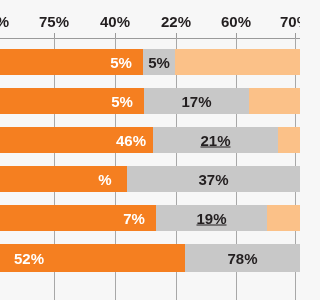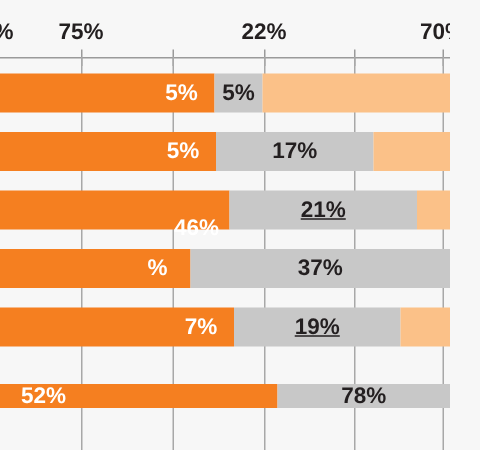--- a/index.html
+++ b/index.html
@@ -41,21 +41,23 @@
   .lbl-mid{color:#231f20;}
 </style>
 </head>
 <body>
 
 <div id="chart">
 
   <div class="axis-labels">
       <div class="axis-label" style="left: -6px;">20%</div>
       <div class="axis-label" style="left: 54px;">75%</div>
+      <div class="axis-label" style="left: 115px;">40%</div>
       <div class="axis-label" style="left: 176px;">22%</div>
+      <div class="axis-label" style="left: 236px;">60%</div>
       <div class="axis-label" style="left: 295px;">70%</div>
     </div>
   <div class="axis-line"></div>
   <div id="ticks">
       <div class="tick" style="left: 54px;"></div>
       <div class="tick" style="left: 115px;"></div>
       <div class="tick" style="left: 176px;"></div>
       <div class="tick" style="left: 236px;"></div>
       <div class="tick" style="left: 295px;"></div>
     </div>
@@ -76,39 +78,39 @@
       </div>
       <div class="bar-row" style="top: 88px; height: 26px;">
         <div class="seg seg-main" style="left: -127px; width: 271px;"></div>
         <div class="seg-label lbl-main" style="left: 122px;">5%</div>
         <div class="seg seg-mid" style="left: 144px; width: 105px;"></div>
         <div class="seg-label lbl-mid" style="left: 196.5px; text-align: center;">17%</div>
         <div class="seg seg-tail" style="left: 249px; width: 51px;"></div>
       </div>
       <div class="bar-row" style="top: 127px; height: 26px;">
         <div class="seg seg-main" style="left: -127px; width: 280px;"></div>
-        <div class="seg-label lbl-main" style="left: 131px; margin-top: 12px;">46%</div>
+        <div class="seg-label lbl-main" style="left: 131px;">46%</div>
         <div class="seg seg-mid" style="left: 153px; width: 125px;"></div>
         <div class="seg-label lbl-mid" style="left: 215.5px; text-decoration: underline;">21%</div>
         <div class="seg seg-tail" style="left: 278px; width: 22px;"></div>
       </div>
       <div class="bar-row" style="top: 166px; height: 26px;">
         <div class="seg seg-main" style="left: -127px; width: 254px;"></div>
         <div class="seg-label lbl-main" style="left: 105px;">%</div>
         <div class="seg seg-mid" style="left: 127px; width: 173px;"></div>
         <div class="seg-label lbl-mid" style="left: 213.5px;">37%</div>
       </div>
       <div class="bar-row" style="top: 205px; height: 26px;">
         <div class="seg seg-main" style="left: -127px; width: 283px;"></div>
         <div class="seg-label lbl-main" style="left: 134px;">7%</div>
         <div class="seg seg-mid" style="left: 156px; width: 111px;"></div>
         <div class="seg-label lbl-mid" style="left: 211.5px; text-decoration: underline;">19%</div>
         <div class="seg seg-tail" style="left: 267px; width: 33px;"></div>
       </div>
-      <div class="bar-row" style="top: 244px; height: 16px; margin-top: 12px;">
+      <div class="bar-row" style="top: 244px; height: 28px;">
         <div class="seg seg-main" style="left: -127px; width: 312px;"></div>
         <div class="seg-label lbl-main" style="left: 29px;">52%</div>
         <div class="seg seg-mid" style="left: 185px; width: 115px;"></div>
         <div class="seg-label lbl-mid" style="left: 242.5px;">78%</div>
       </div>
     </div>
 
 </div>
 
 </body></html>

